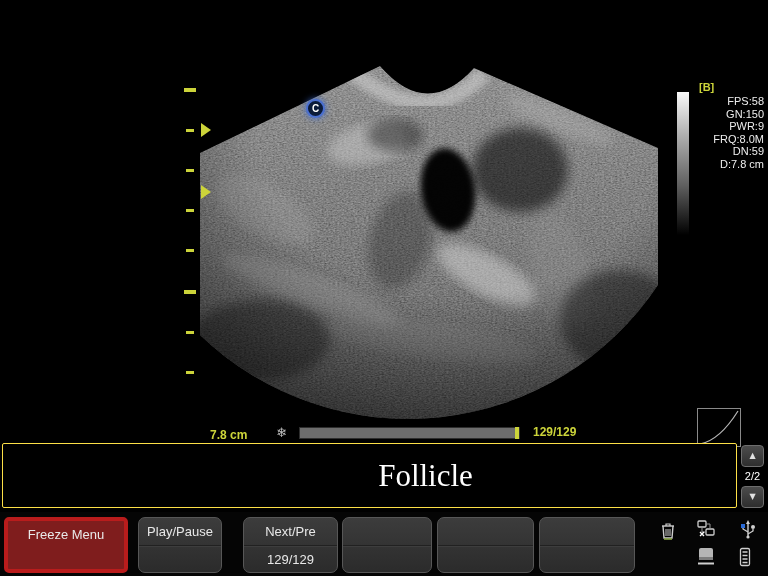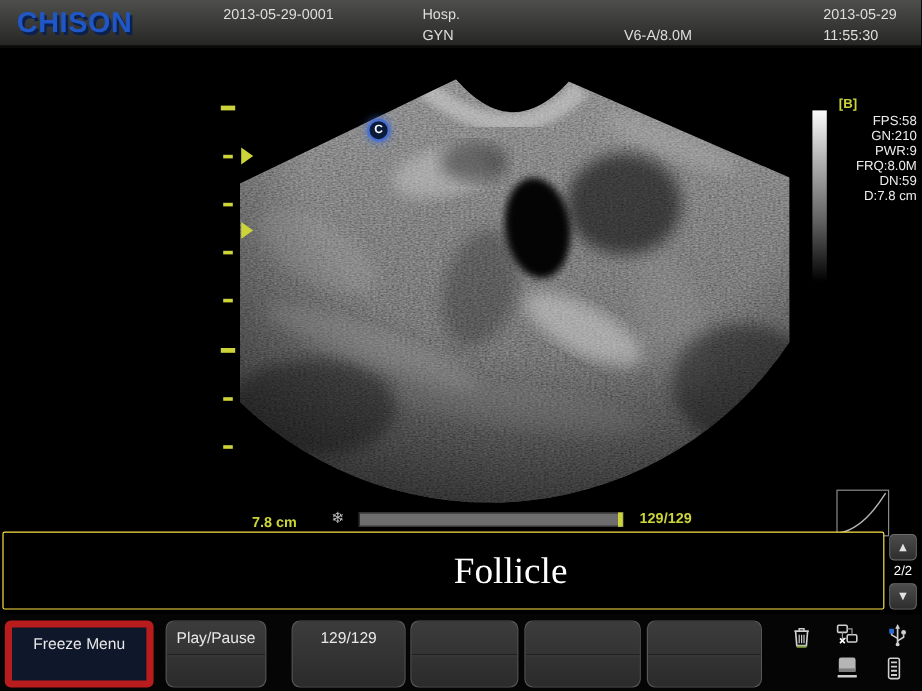--- a/index.html
+++ b/index.html
@@ -54,43 +54,34 @@
            font-size:11px;color:#fff;}
 
   
   #softbar{position:absolute;left:0;top:512px;width:768px;height:64px;background:#050505;}
   .softbtn{position:absolute;top:5px;height:56px;border-radius:7px;box-sizing:border-box;
            background:linear-gradient(180deg,#3c3c3c,#2b2b2b);border:1px solid #575757;}
   .softbtn .row{height:27px;line-height:27px;text-align:center;font-size:13px;color:#e8e8e8;
                 white-space:nowrap;overflow:hidden;}
   .softbtn .row.top{border-bottom:1px solid rgba(0,0,0,.35);
                     box-shadow:0 1px 0 rgba(255,255,255,.05);}
-  #btn-freeze{left:4px;width:124px;background:#0f172a;border:6px solid #b91c1c;border-radius:5px;}
+  #btn-freeze{left:4px;width:124px;background:#7f1d1d;border:4px solid #b91c1c;border-radius:5px;}
   #btn-freeze .row.top{border-bottom:none;box-shadow:none;}
   .yellow{color:#ccd43a !important;}
   #btn-0{left:138px;width:84px;} #btn-1{left:243px;width:95px;}
   #btn-2{left:342px;width:90px;}  #btn-3{left:437px;width:97px;}
   #btn-4{left:539px;width:96px;}
   .statuscell{position:absolute;width:24px;height:24px;display:flex;
               align-items:center;justify-content:center;}
 </style>
 </head>
 <body>
 
 <div id="screen">
 
-  <div id="topbar">
-    <div id="logo">CHISON</div>
-    <div class="tb-text" style="left:186px;top:5px;">2013-05-29-0001</div>
-    <div class="tb-text" style="left:352px;top:5px;">Hosp.</div>
-    <div class="tb-text" style="left:352px;top:22px;">GYN</div>
-    <div class="tb-text" style="left:520px;top:22px;">V6-A/8.0M</div>
-    <div class="tb-text" style="left:686px;top:5px;">2013-05-29</div>
-    <div class="tb-text" style="left:686px;top:22px;">11:55:30</div>
-  </div>
 
   <div id="imagearea">
 
     <svg id="fan" width="768" height="384" viewBox="0 0 768 384">
       <defs>
         <linearGradient id="baseGrad" x1="0" y1="0" x2="0" y2="1">
           <stop offset="0%" stop-color="#7b7b7b"></stop>
           <stop offset="35%" stop-color="#5c5c5c"></stop>
           <stop offset="70%" stop-color="#454545"></stop>
           <stop offset="100%" stop-color="#2d2d2d"></stop>
@@ -160,21 +151,21 @@
       </g>
     </svg>
 
     <div id="cmarker">C</div>
     <div id="depthlabel">7.8 cm</div>
 
     <div id="graybar"></div>
     <div id="modebadge">[B]</div>
     <div id="params">
       <div class="prow"><span class="plabel">FPS:</span><span>58</span></div>
-      <div class="prow"><span class="plabel">GN:</span><span>210</span></div>
+      <div class="prow"><span class="plabel">GN:</span><span>150</span></div>
       <div class="prow"><span class="plabel">PWR:</span><span>9</span></div>
       <div class="prow"><span class="plabel">FRQ:</span><span>8.0M</span></div>
       <div class="prow"><span class="plabel">DN:</span><span>59</span></div>
       <div class="prow"><span class="plabel">D:</span><span>7.8 cm</span></div>
     </div>
 
     <div id="gammabox">
       <svg width="42" height="37" viewBox="0 0 42 37">
         <path d="M 2 35 C 18 32 30 18 40 2" stroke="#b5b5b5" stroke-width="1.2" fill="none"></path>
       </svg>
@@ -202,20 +193,21 @@
 
     <div id="btn-freeze" class="softbtn">
       <div class="row top">Freeze Menu</div>
     </div>
 
     <div id="btn-0" class="softbtn">
       <div class="row top">Play/Pause</div>
       <div class="row"></div>
     </div>
     <div id="btn-1" class="softbtn">
+      <div class="row top">Next/Pre</div>
       <div class="row">129/129</div>
     </div>
     <div id="btn-2" class="softbtn">
       <div class="row top"></div>
       <div class="row"></div>
     </div>
     <div id="btn-3" class="softbtn">
       <div class="row top"></div>
       <div class="row"></div>
     </div>

